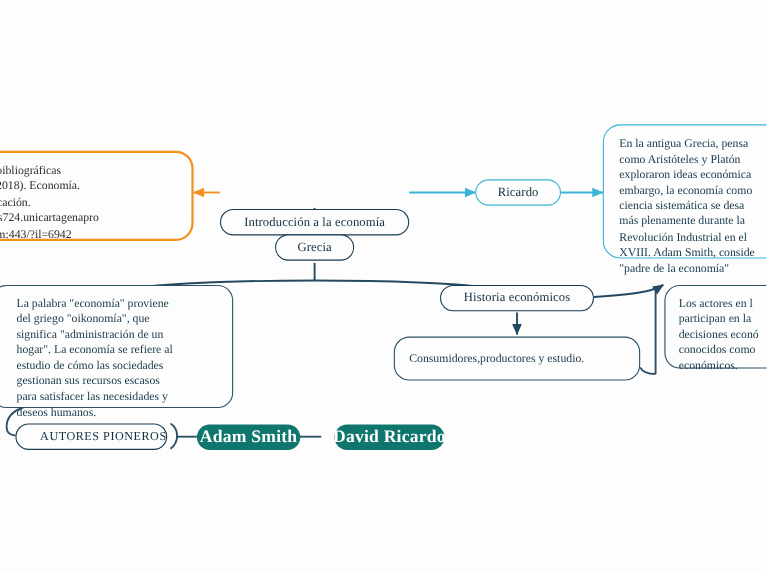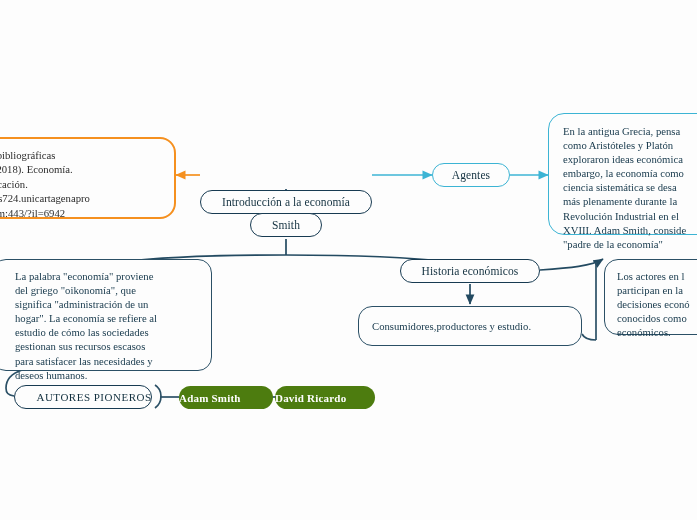--- a/index.html
+++ b/index.html
@@ -60,26 +60,26 @@
     border-color: #3cb4d4;
     border-radius: 16px;
   }
   .node-box.orange {
     border: 2px solid #f5901f;
     border-radius: 16px;
     color: #2c2c2c;
     line-height: 14.4px;
   }
   .node-solid {
-    background: #4d7c0f;
+    background: #0f766e;
     border-radius: 999px;
     color: #ffffff;
-    font-size: 11px;
+    font-size: 16px;
     font-weight: bold;
-    justify-content: flex-start;
+    justify-content: center;
     white-space: nowrap;
     letter-spacing: 0.2px;
   }
   .node-text {
     display: block;
     font-family: Liberation Serif, serif;
   }
 </style>
 </head>
 <body>
@@ -143,25 +143,25 @@
     <g>
       <path d="M272,397 L292,397" stroke="#2b5066" stroke-width="1.7" fill="none"></path>
     </g>
   </svg>
 
   <div class="node node-pill" style="left:200px; top:163px; width:172px; height:24px;margin-top:27px;">
     <span class="node-text">Introducción a la economía</span>
   </div>
 
   <div class="node node-pill cyan" style="left:432px; top:163px; width:78px; height:24px;">
-    <span class="node-text">Agentes</span>
+    <span class="node-text">Ricardo</span>
   </div>
 
   <div class="node node-pill" style="left:250px; top:213px; width:72px; height:24px;">
-    <span class="node-text">Smith</span>
+    <span class="node-text">Grecia</span>
   </div>
 
   <div class="node node-pill" style="left:400px; top:259px; width:140px; height:24px;">
     <span class="node-text">Historia económicos</span>
   </div>
 
   <div class="node node-box" style="left:358px; top:306px; width:224px; height:40px; align-items:center;">
     <span class="node-text">Consumidores,productores y estudio.</span>
   </div>
 
@@ -205,17 +205,17 @@
   </div>
 
   <div class="node node-pill" style="left:14px; top:385px; width:138px; height:24px; font-size:11px; letter-spacing:0.5px;padding-left:22px;">
     <span class="node-text">AUTORES PIONEROS</span>
   </div>
 
   <div class="node node-solid" style="left:179px; top:386px; width:94px; height:23px;">
     <span class="node-text">Adam Smith</span>
   </div>
 
-  <div class="node node-solid" style="left:275px; top:386px; width:100px; height:23px;">
+  <div class="node node-solid" style="left:304px; top:386px; width:100px; height:23px;">
     <span class="node-text">David Ricardo</span>
   </div>
 
 </div>
 
 </body></html>

